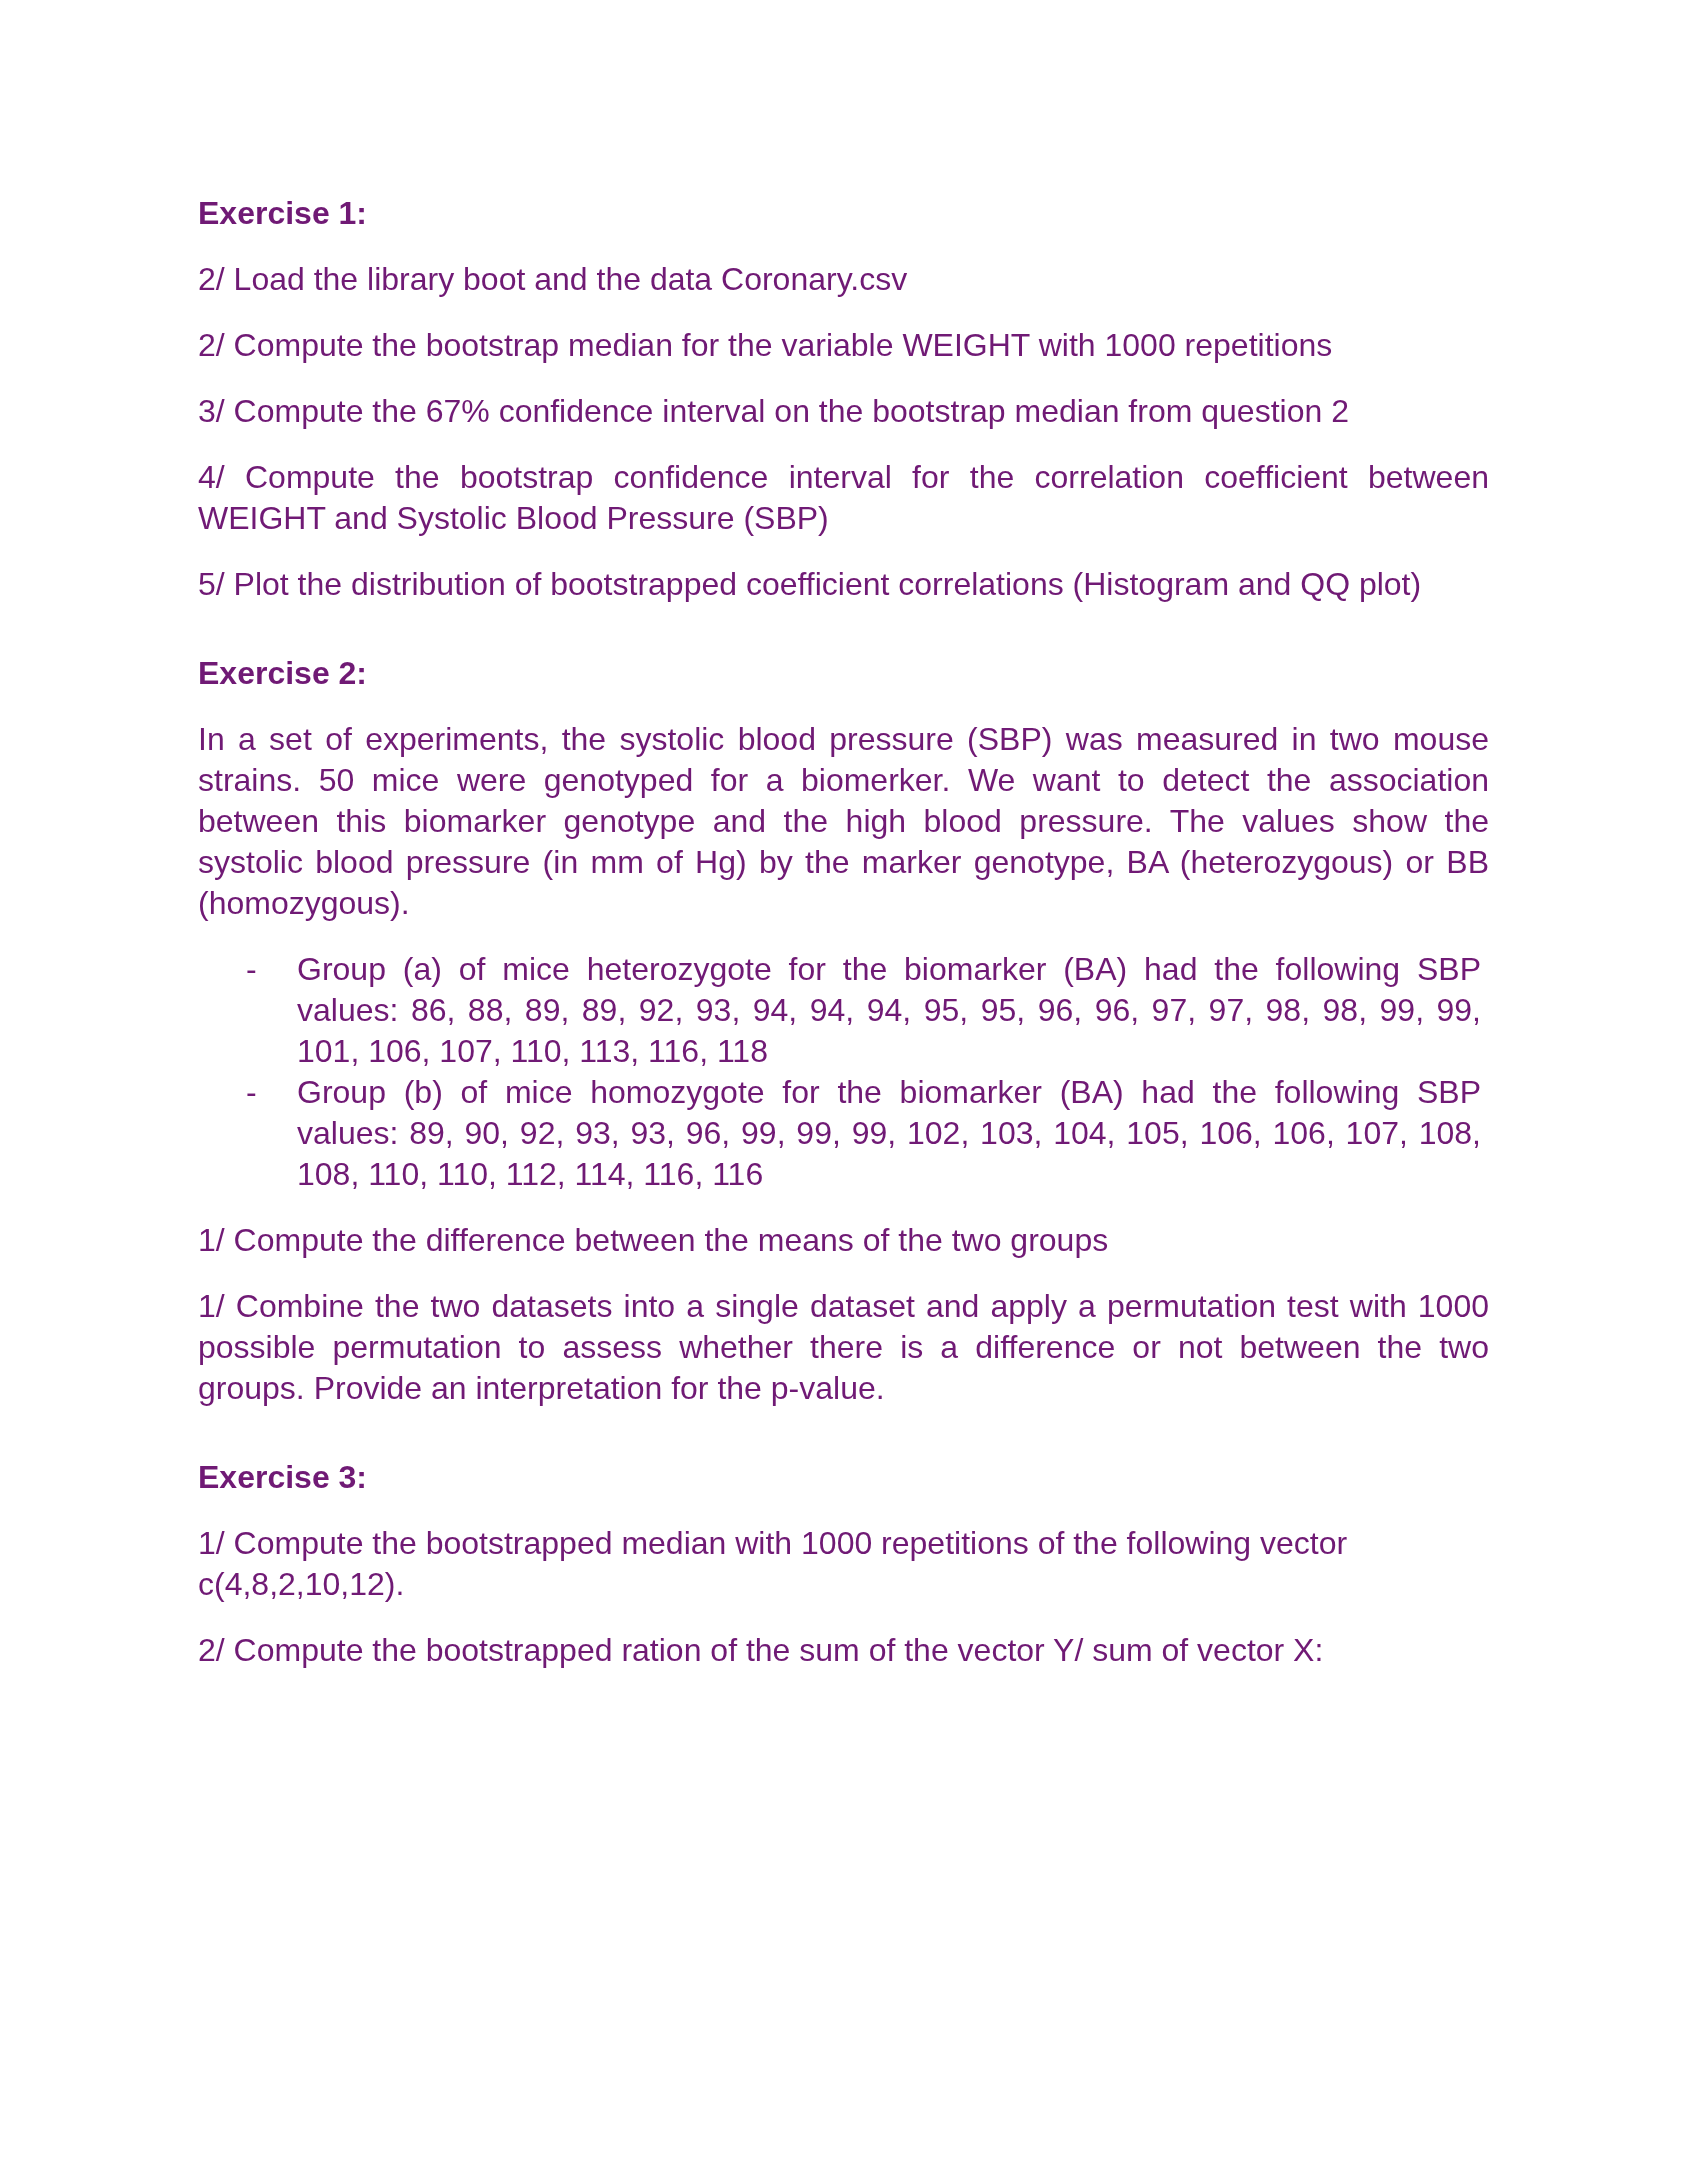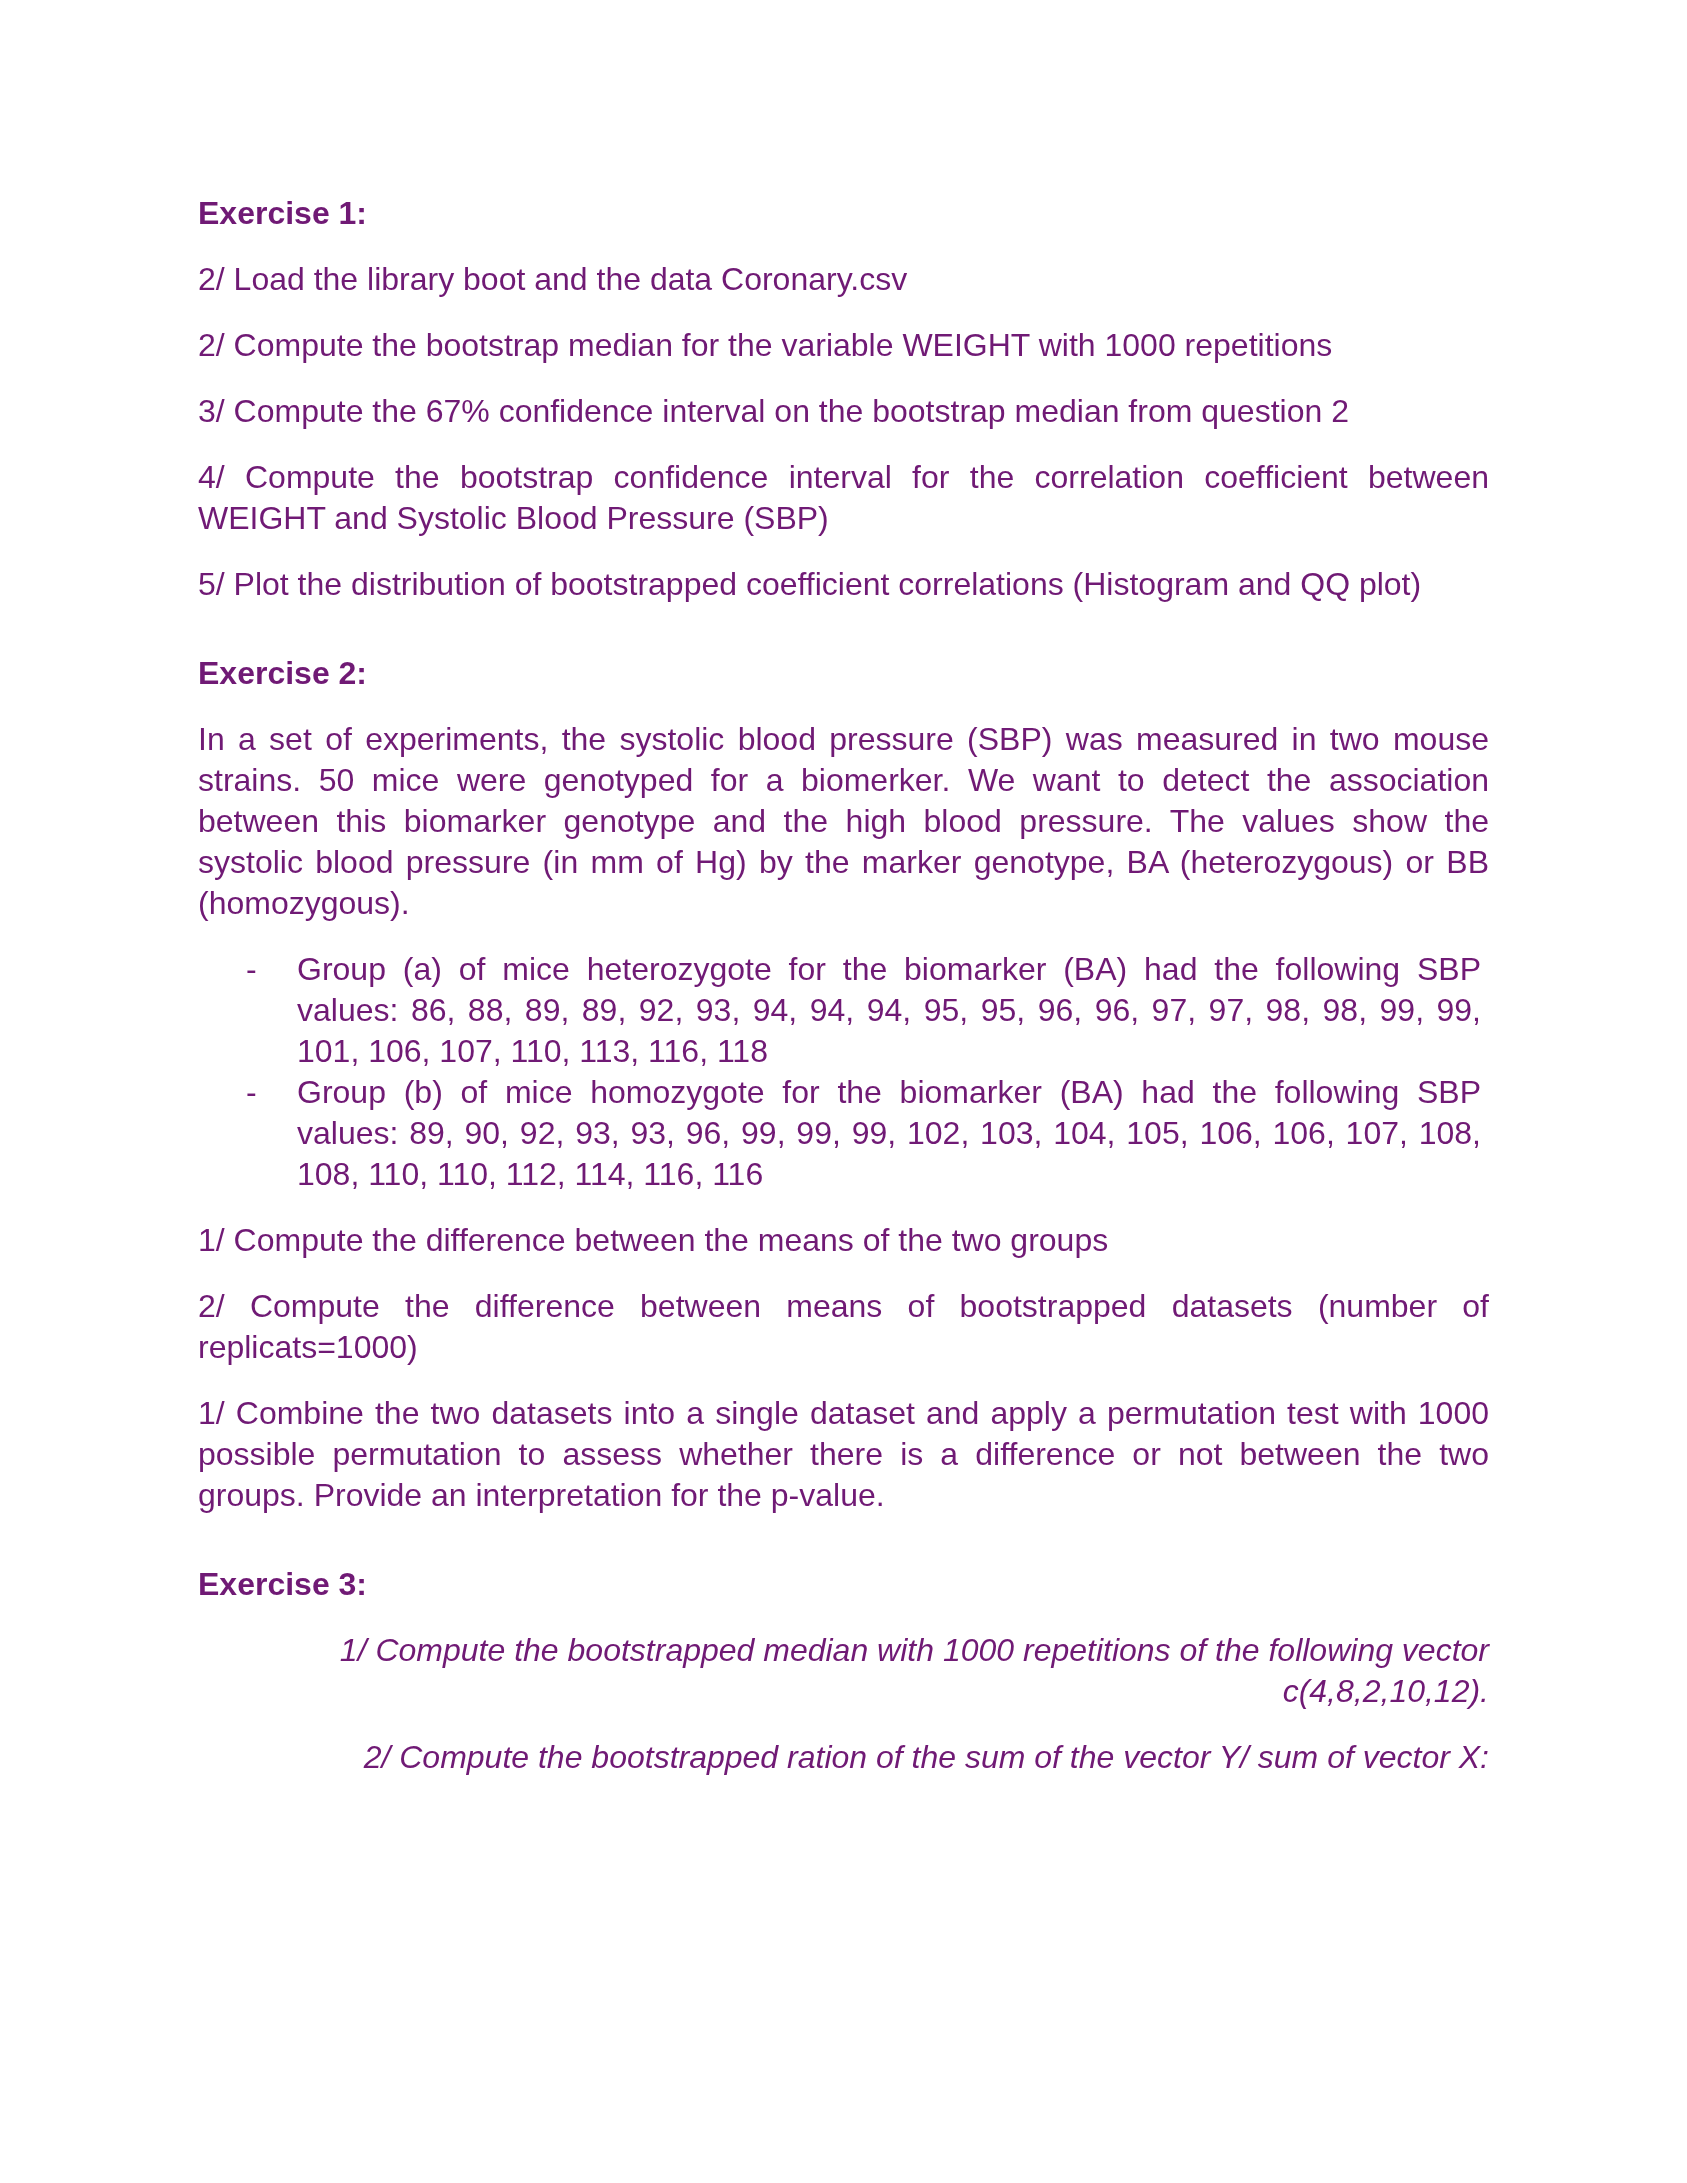--- a/index.html
+++ b/index.html
@@ -23,21 +23,21 @@
   .section + .section { margin-top: 48px; }
   .heading {
     font-weight: bold;
     font-size: 32px;
     margin: 0 0 25px 0;
   }
   .para {
     margin: 0 0 25px 0;
     text-align: justify;
   }
-  .para.left { text-align: right; font-style: italic; }
+  .para.left { text-align: left; }
   .para:last-child { margin-bottom: 0; }
   ul.bullets {
     list-style: none;
     margin: 0 8px 25px 0;
     padding: 0;
   }
   ul.bullets li {
     position: relative;
     padding-left: 99px;
     text-align: justify;
@@ -64,21 +64,20 @@
   </section>
 
   <section class="section">
     <h2 class="heading">Exercise 2:</h2>
     <p class="para">In a set of experiments, the systolic blood pressure (SBP) was measured in two mouse strains. 50 mice were genotyped for a biomerker. We want to detect the association between this biomarker genotype and the high blood pressure. The values show the systolic blood pressure (in mm of Hg) by the marker genotype, BA (heterozygous) or BB (homozygous).</p>
     <ul class="bullets">
       <li>Group (a) of mice heterozygote for the biomarker (BA) had the following SBP values: 86, 88, 89, 89, 92, 93, 94, 94, 94, 95, 95, 96, 96, 97, 97, 98, 98, 99, 99, 101, 106, 107, 110, 113, 116, 118</li>
       <li>Group (b) of mice homozygote for the biomarker (BA) had the following SBP values: 89, 90, 92, 93, 93, 96, 99, 99, 99, 102, 103, 104, 105, 106, 106, 107, 108, 108, 110, 110, 112, 114, 116, 116</li>
     </ul>
     <p class="para">1/ Compute the difference between the means of the two groups</p>
-    <p class="para">2/ Compute the difference between means of bootstrapped datasets (number of replicats=1000)</p>
     <p class="para">1/ Combine the two datasets into a single dataset and apply a permutation test with 1000 possible permutation to assess whether there is a difference or not between the two groups. Provide an interpretation for the p-value.</p>
   </section>
 
   <section class="section">
     <h2 class="heading">Exercise 3:</h2>
     <p class="para left">1/ Compute the bootstrapped median with 1000 repetitions of the following vector c(4,8,2,10,12).</p>
     <p class="para left">2/ Compute the bootstrapped ration of the sum of the vector Y/ sum of vector X:</p>
   </section>
 
 </div>

